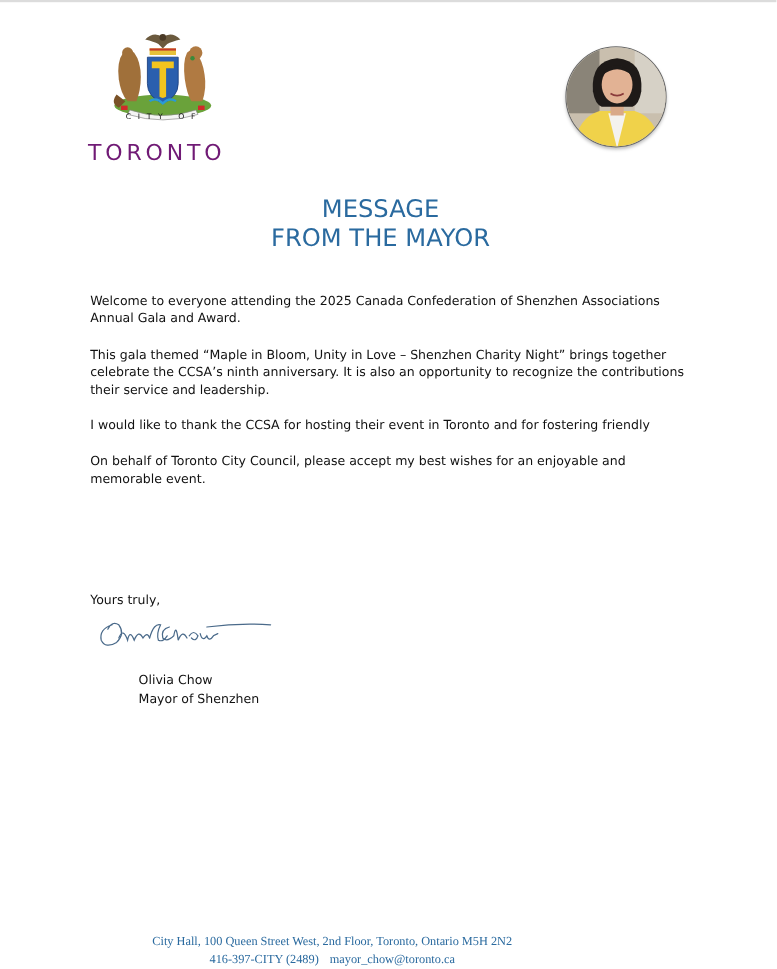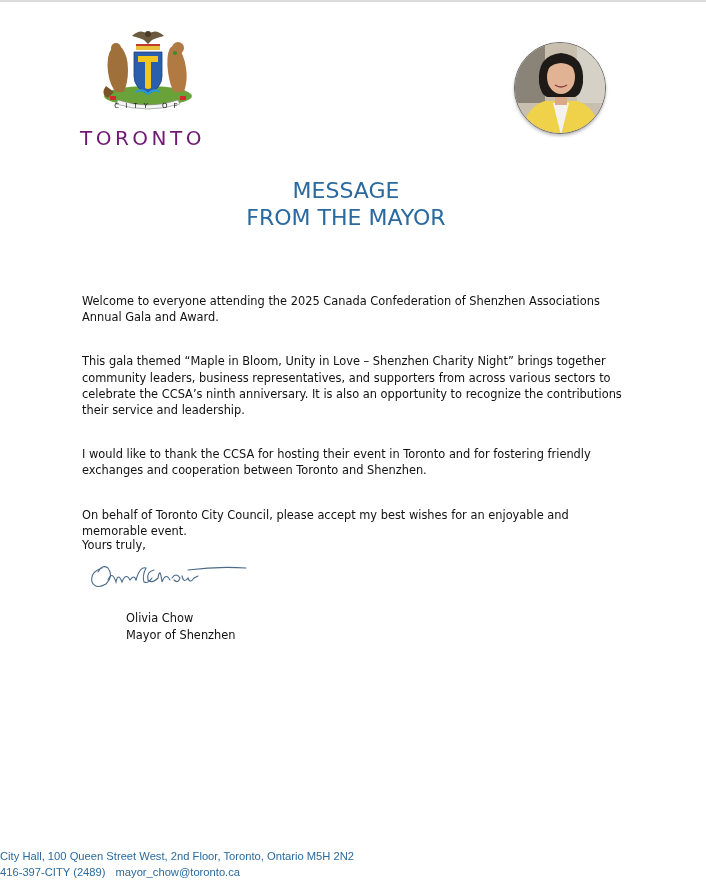--- a/index.html
+++ b/index.html
@@ -45,39 +45,39 @@
       color: #2a6a9f; font-size: 22px; line-height: 27px;
       font-family: "DejaVu Sans", sans-serif; font-weight: normal;
       letter-spacing: 0px;
     }
     
     .body-text {
       position: absolute; left: 82px; top: 265px; width: 560px;
       font-family: "DejaVu Sans", sans-serif;
       font-size: 11.4px; line-height: 16.2px; color: #111;
     }
-    .body-text p { margin-bottom: 16.2px; white-space: nowrap; margin-top: 28px; }
+    .body-text p { margin-bottom: 16.2px; white-space: nowrap; }
     .body-text .line { display: block; }
     .closing {
       position: absolute; left: 82px; top: 538px;
       font-family: "DejaVu Sans", sans-serif; font-size: 11.4px; color: #111;
     }
     .signature {
       position: absolute; left: 88px; top: 558px; width: 160px; height: 36px;
     }
     .signer {
       position: absolute; left: 82px; top: 610px;
       font-family: "DejaVu Sans", sans-serif; font-size: 11.4px; line-height: 17px;
       color: #111;
       margin-left: 44px;
     }
     
     .footer {
-      position: absolute; left: 0; top: 848px; width: 604px; 
-      color: #2a6a9f; font-family: Liberation Sans, sans-serif;
+      position: absolute; left: 0; top: 848px; width: 604px; text-align: center;
+      color: #2a6a9f; font-family: Liberation Serif, serif;
       font-size: 11.2px; line-height: 16px;
     }
     .footer .gap { display: inline-block; width: 10px; }
   </style>
 </head>
 <body>
 
 <div class="top-rule"></div>
 
 <div class="logo">
@@ -136,27 +136,25 @@
   <div>FROM THE MAYOR</div>
 </div>
 
 <div class="body-text">
   <p>
     <span class="line">Welcome to everyone attending the 2025 Canada Confederation of Shenzhen Associations</span>
     <span class="line">Annual Gala and Award.</span>
   </p>
   <p>
     <span class="line">This gala themed “Maple in Bloom, Unity in Love – Shenzhen Charity Night” brings together</span>
-    <span class="line">community leaders, business representatives, and supporters from across various sectors to</span>
     <span class="line">celebrate the CCSA’s ninth anniversary. It is also an opportunity to recognize the contributions</span>
     <span class="line">their service and leadership.</span>
   </p>
   <p>
     <span class="line">I would like to thank the CCSA for hosting their event in Toronto and for fostering friendly</span>
-    <span class="line">exchanges and cooperation between Toronto and Shenzhen.</span>
   </p>
   <p>
     <span class="line">On behalf of Toronto City Council, please accept my best wishes for an enjoyable and</span>
     <span class="line">memorable event.</span>
   </p>
 </div>
 
 <div class="closing">Yours truly,</div>
 
 <svg class="signature" viewBox="0 0 160 36">

